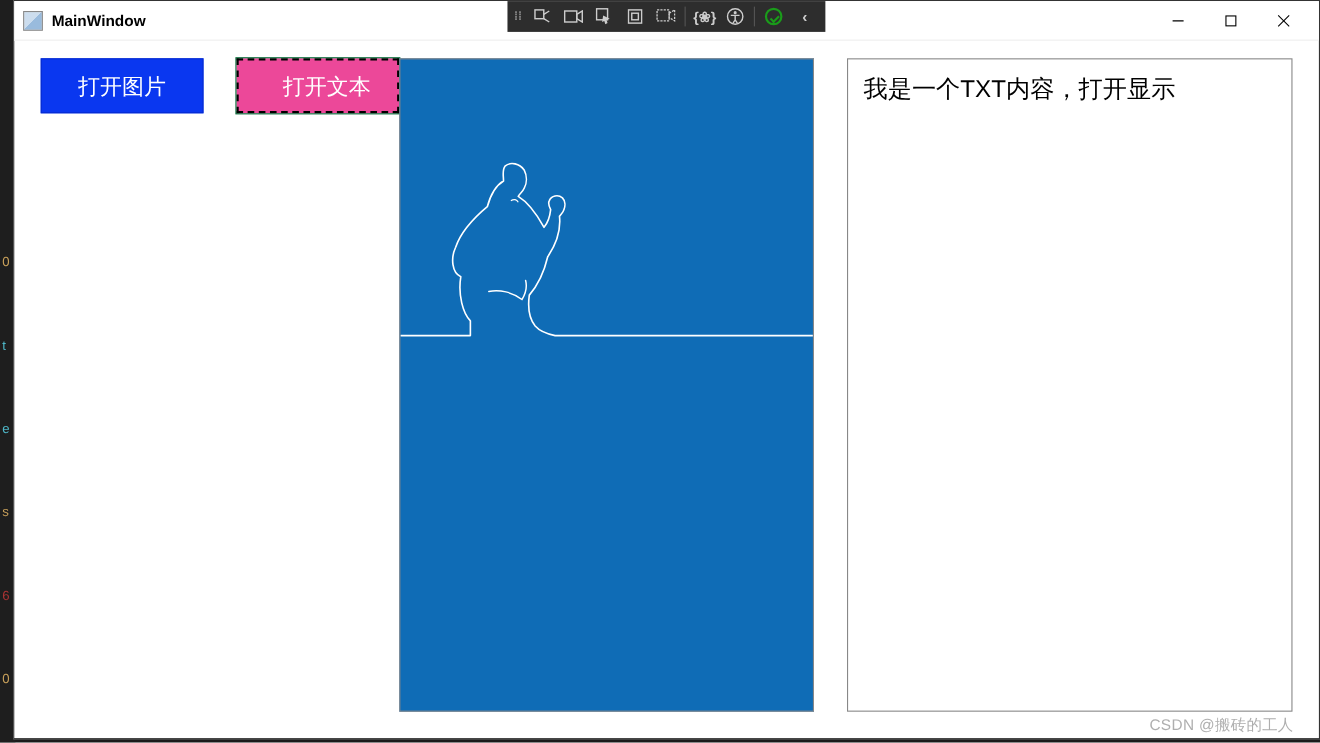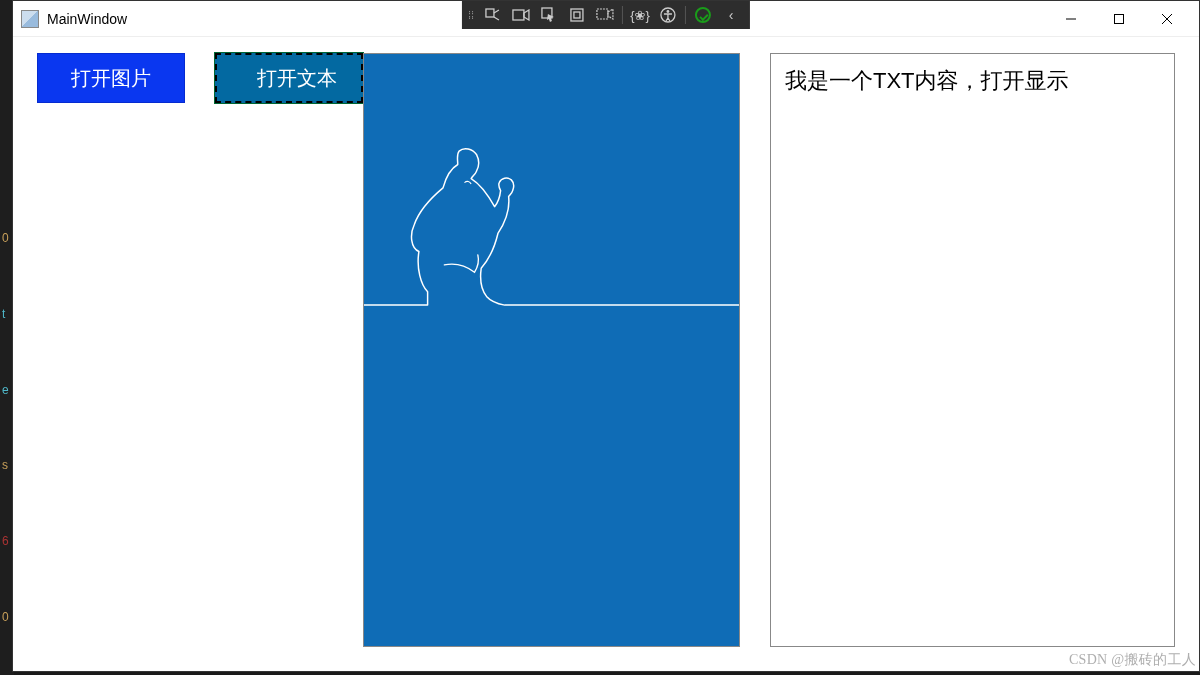--- a/index.html
+++ b/index.html
@@ -34,20 +34,21 @@
       flex-direction: column;
     }
     .titlebar {
       height: 36px;
       background: #fff;
       display: flex;
       align-items: center;
       padding: 0 8px;
       position: relative;
       border-bottom: 1px solid #eee;
+      font-weight: bold;
     }
     .app-icon {
       width: 18px; height: 18px;
       border: 1px solid #888;
       background: linear-gradient(135deg,#cde 0%,#cde 50%,#9bd 50%,#9bd 100%);
       margin-right: 8px;
     }
     .title-text { font-size: 14px; color: #000; }
     .debug-toolbar {
       position: absolute;
@@ -101,21 +102,21 @@
     .action-btn {
       width: 148px; height: 50px;
       color: #fff;
       font-size: 20px;
       display: flex; align-items: center; justify-content: center;
       cursor: pointer;
       user-select: none;
     }
     .btn-blue { background: #0a37f0; border: 1px solid #052bd0; }
     .btn-green {
-      background: #0369a1;
+      background: #ec4899;
       border: 2px dashed #000;
       outline: 1px solid #063;
       padding-left: 16px;
     }
     .panels {
       flex: 1;
       display: flex;
       gap: 30px;
       border-radius: 27px;
     }
@@ -132,25 +133,24 @@
       font-size: 22px;
       color: #000;
       line-height: 1.4;
     }
     .line-art {
       position: absolute;
       inset: 0;
     }
     .watermark {
       position: absolute;
-      right: 4px; bottom: 6px;
+      right: 24px; bottom: 6px;
       color: rgba(130,130,130,0.65);
       font-size: 14px;
       letter-spacing: 0.3px;
-      font-family: Liberation Serif, serif;
     }
   </style>
 </head>
 <body>
 
 <div class="code-gutter">
   <span style="color:#c8a05a">0</span>
   <span style="color:#4fb8c9">t</span>
   <span style="color:#4fb8c9">e</span>
   <span style="color:#c8a05a">s</span>

